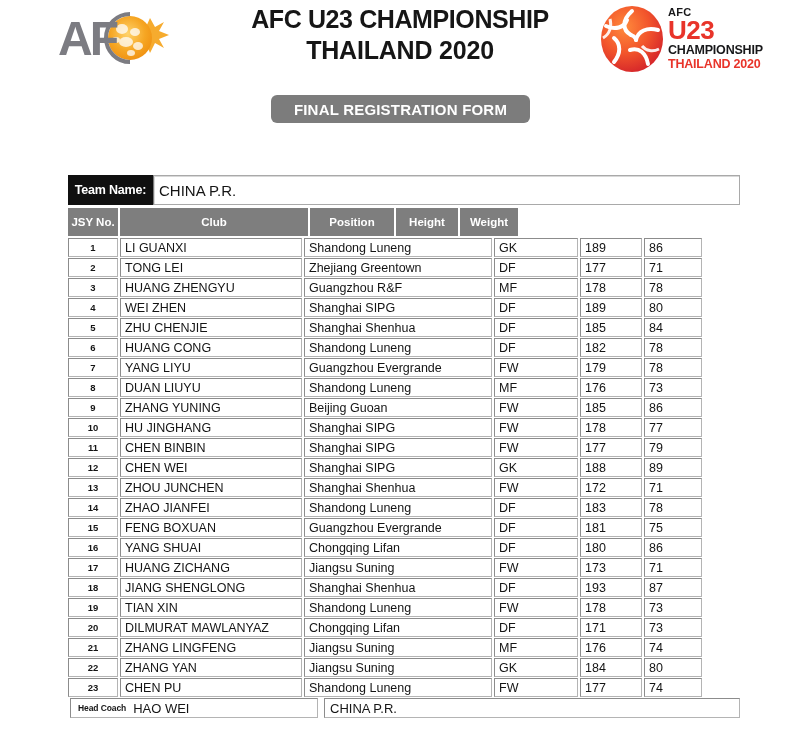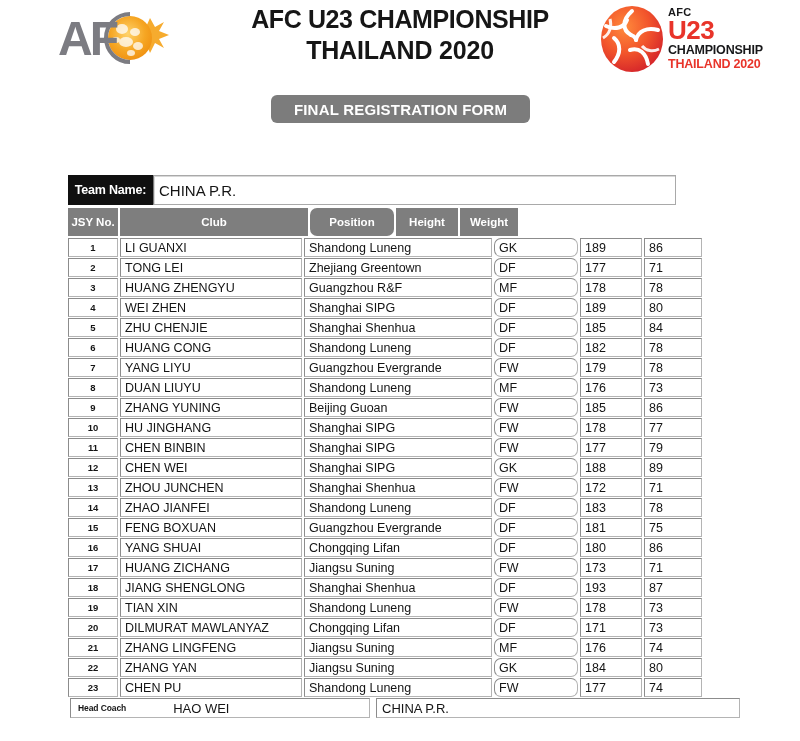--- a/index.html
+++ b/index.html
@@ -118,21 +118,21 @@
     display: flex;
     align-items: center;
     justify-content: center;
   }
 
   
   .teamname-row {
     position: absolute;
     left: 68px;
     top: 175px;
-    width: 608px;
+    width: 672px;
     height: 30px;
     display: flex;
   }
   .teamname-label {
     width: 85px;
     background: #101010;
     color: #ffffff;
     font-size: 12.5px;
     font-weight: bold;
     display: flex;
@@ -197,47 +197,46 @@
   }
   .thead .cell.ctr {
     justify-content: center;
     padding-left: 0;
   }
 
   .c-jsy   { width: 50px; justify-content: center; padding-left: 0;
              font-size: 9.5px; font-weight: bold; }
   .c-name  { width: 182px; }
   .c-club  { width: 188px; }
-  .c-pos   { width: 84px; border-radius: 7px; }
+  .c-pos   { width: 84px; }
   .c-ht    { width: 62px; }
   .c-wt    { width: 58px; margin-right: 0; }
 
   .thead .c-jsy { font-size: 11.5px; }
 
   
   .footer-row {
     position: absolute;
     left: 70px;
     top: 698px;
     width: 670px;
     display: flex;
     height: 20px;
   }
   .coach-box {
-    width: 300px;
+    width: 248px;
     box-sizing: border-box;
     border: 1px solid #b4b4b4;
     border-top-color: #8c8c8c;
     border-left-color: #8c8c8c;
     background: #ffffff;
     display: flex;
     align-items: center;
     padding-left: 7px;
     margin-right: 6px;
-    gap: 40px;
   }
   .coach-label {
     font-size: 8.5px;
     font-weight: bold;
     color: #151515;
     letter-spacing: -0.1px;
     margin-right: 7px;
   }
   .coach-value {
     font-size: 13px;

